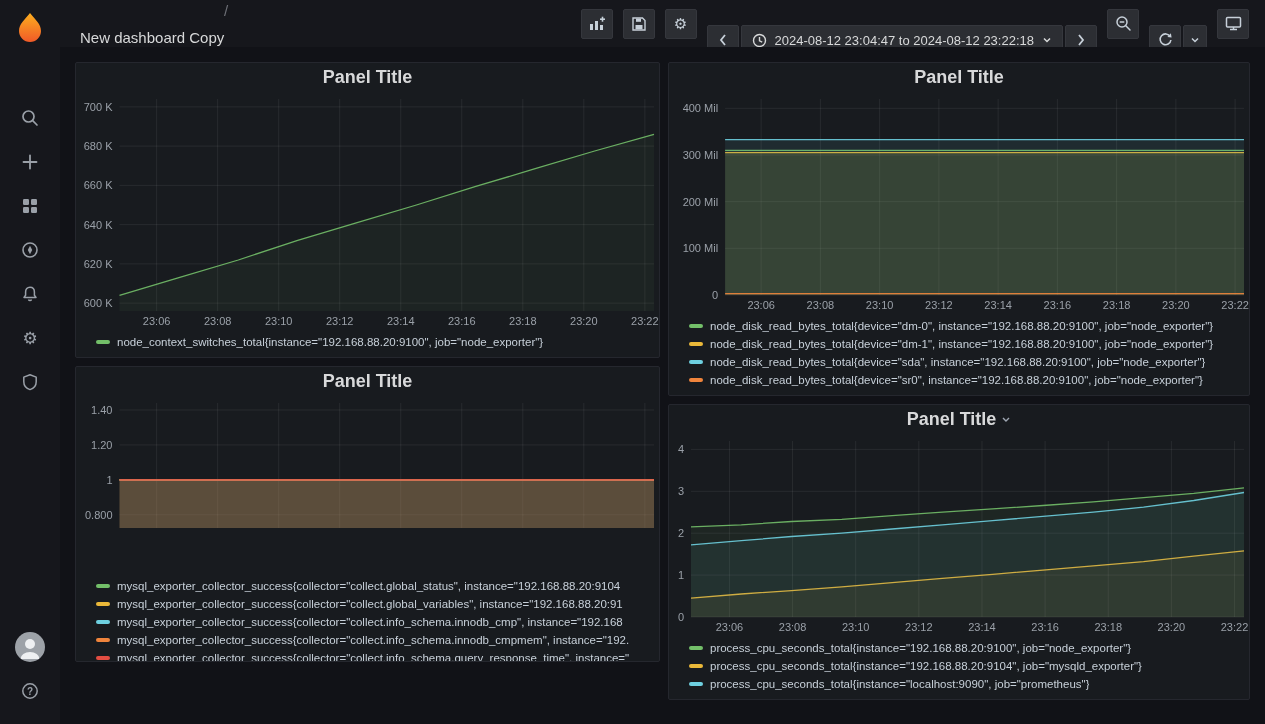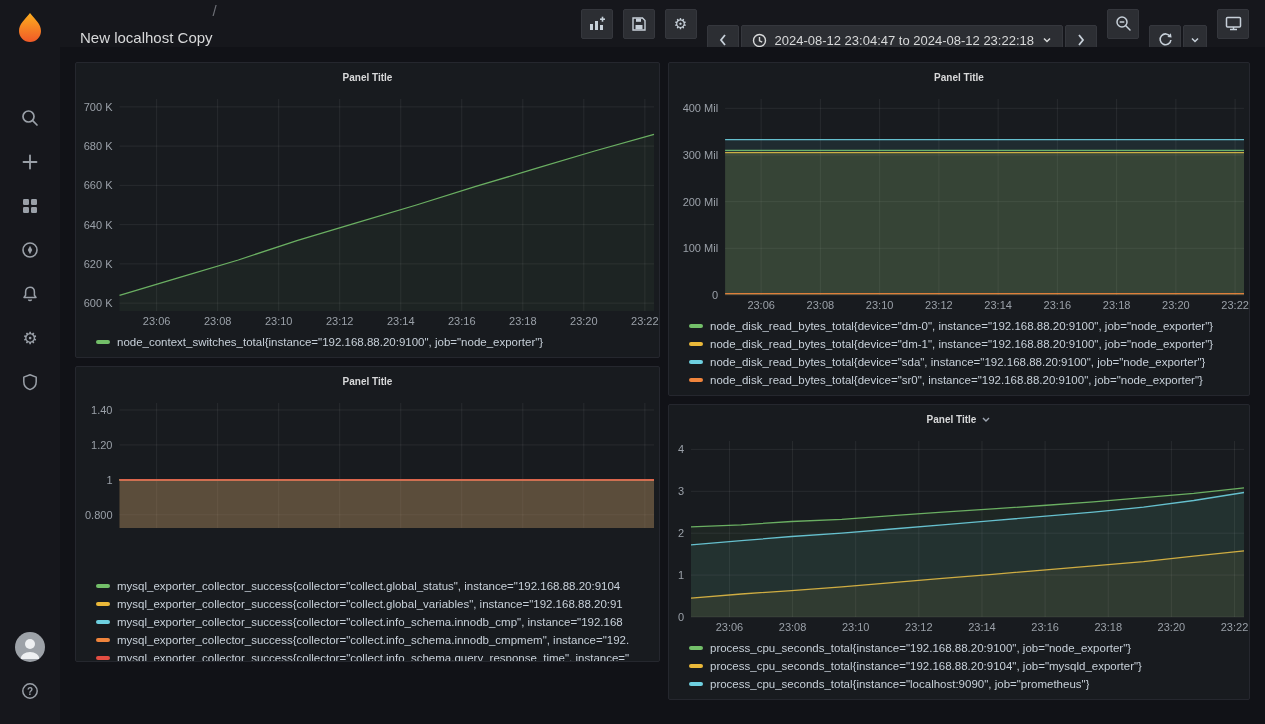--- a/index.html
+++ b/index.html
@@ -33,21 +33,21 @@
   .icon-btn{height:30px;min-width:32px;background:#2c2e33;border:1px solid #35373d;border-radius:2px;
             display:flex;align-items:center;justify-content:center;color:#c7d0d9;cursor:pointer;box-sizing:border-box;}
   .time-btn{height:30px;background:#2c2e33;border:1px solid #35373d;border-radius:2px;display:flex;
             align-items:center;gap:8px;padding:0 10px;font-size:13px;color:#d8d9da;cursor:pointer;box-sizing:border-box;}
 
   
   .dashboard{position:absolute;left:60px;top:47px;right:0;bottom:0;background:#111217;}
   .panel{position:absolute;background:#181b1f;border:1px solid #25272e;border-radius:2px;
          display:flex;flex-direction:column;box-sizing:border-box;}
   .panel-header{height:28px;flex:0 0 28px;display:flex;align-items:center;justify-content:center;gap:5px;cursor:pointer;}
-  .panel-title{font-size:10px;font-weight:600;color:#d8d9da;}
+  .panel-title{font-size:18px;font-weight:600;color:#d8d9da;}
   .chart{flex:1;min-height:40px;position:relative;overflow:hidden;}
   .legend{flex:0 0 auto;padding:2px 8px 6px 20px;overflow:hidden;}
   .legend-scroll{height:84px;flex:0 0 84px;overflow-y:auto;overflow-x:hidden;padding-bottom:0;margin-top:47px;}
   .legend-scroll::-webkit-scrollbar{width:9px;}
   .legend-scroll::-webkit-scrollbar-track{background:#1c1e22;}
   .legend-scroll::-webkit-scrollbar-thumb{background:#4a4d53;border-radius:5px;}
   .legend-row{display:flex;align-items:center;gap:7px;height:18px;white-space:nowrap;cursor:pointer;}
   .swatch{flex:0 0 14px;width:14px;height:4px;border-radius:2px;}
   .legend-label{font-size:11.5px;color:#c7d0d9;overflow:hidden;}
 </style>
@@ -135,21 +135,21 @@
       <span class="mini-icon">
         <svg width="17" height="17" viewBox="0 0 20 20" fill="currentColor">
             <rect x="3" y="3" width="6" height="6" rx="1"></rect>
             <rect x="11" y="3" width="6" height="6" rx="1"></rect>
             <rect x="3" y="11" width="6" height="6" rx="1"></rect>
             <rect x="11" y="11" width="6" height="6" rx="1"></rect>
           </svg>
       </span>
       <span class="crumb-app">node</span>
       <span class="crumb-sep">/</span>
-      <span class="crumb-title">New localhost Copy</span>
+      <span class="crumb-title">New dashboard Copy</span>
       <span class="mini-icon">
           <span class="star-glyph">☆</span>
         </span>
       <span class="mini-icon">
         <svg width="16" height="16" viewBox="0 0 16 16">
             <circle cx="3.2" cy="8" r="2" fill="currentColor"></circle>
             <circle cx="12.2" cy="3.2" r="2" fill="currentColor"></circle>
             <circle cx="12.2" cy="12.8" r="2" fill="currentColor"></circle>
             <line x1="4.9" y1="7" x2="10.5" y2="4.1" stroke="currentColor" stroke-width="1.4"></line>
             <line x1="4.9" y1="9" x2="10.5" y2="11.9" stroke="currentColor" stroke-width="1.4"></line>

